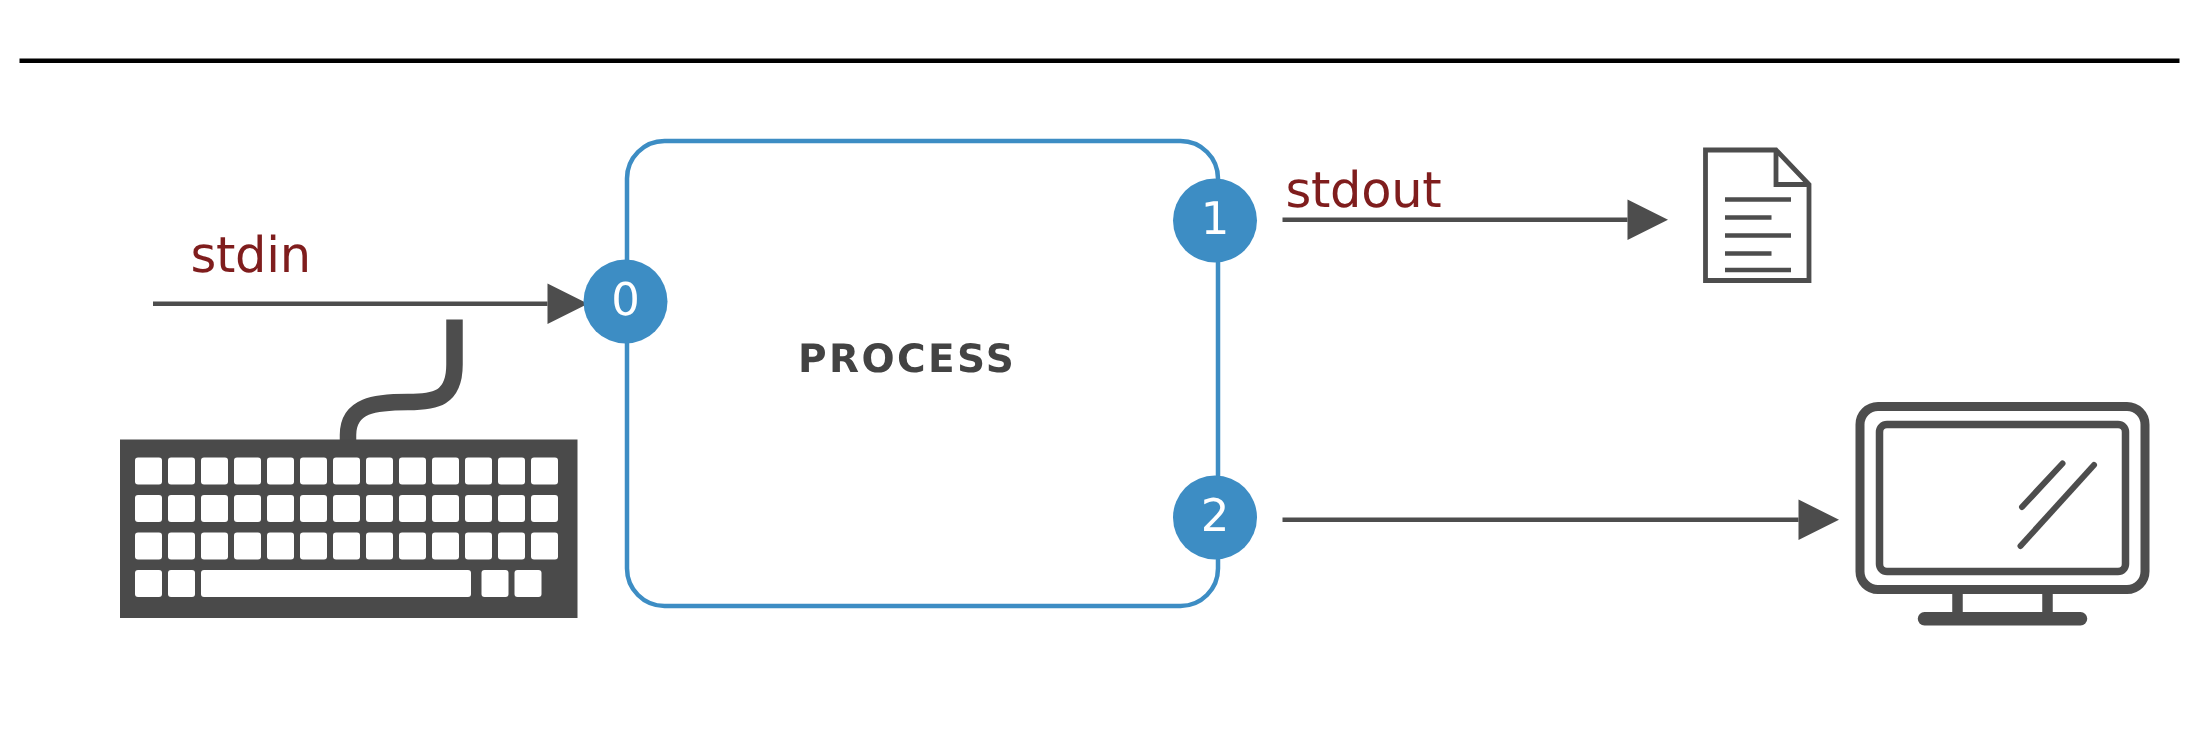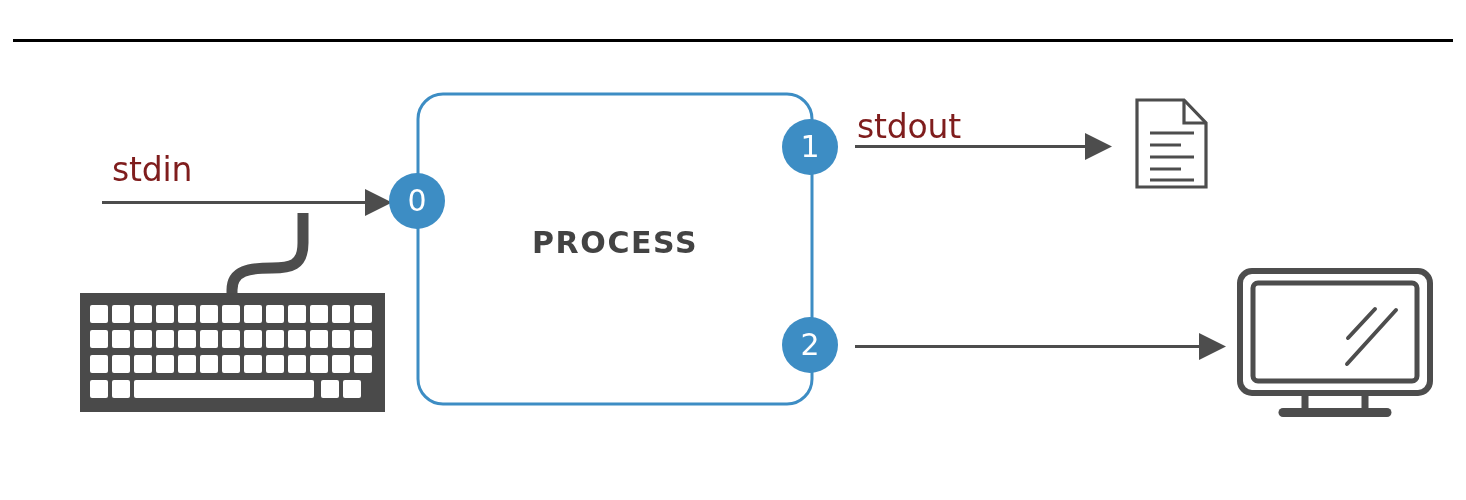--- a/index.html
+++ b/index.html
@@ -30,21 +30,21 @@
     color: #4a4a4a;
     font-family: "DejaVu Sans", sans-serif;
   }
   .stream-label {
     font-size: 33px;
     font-weight: 400;
     letter-spacing: -0.2px;
     color: #7f1d1d;
   }
   .process-label {
-    font-size: 30px;
+    font-size: 26px;
     font-weight: bold;
     letter-spacing: 1.6px;
     color: #434343;
   }
   .fd-num {
     position: absolute;
     width: 56px;
     height: 56px;
     line-height: 56px;
     text-align: center;
@@ -171,18 +171,18 @@
     <circle cx="417" cy="201" r="28" fill="#3d8dc4"></circle>
     <circle cx="810" cy="147" r="28" fill="#3d8dc4"></circle>
     <circle cx="810" cy="345" r="28" fill="#3d8dc4"></circle>
 
   </svg>
 
   <div class="fd-num" style="left:389px; top:173px;">0</div>
   <div class="fd-num" style="left:782px; top:119px;">1</div>
   <div class="fd-num" style="left:782px; top:317px;">2</div>
 
-  <div class="txt stream-label" style="left:112px; top:150px;text-align:right;">stdin</div>
+  <div class="txt stream-label" style="left:127px; top:150px;text-align:right;">stdin</div>
   <div class="txt stream-label" style="left:857px; top:107px;">stdout</div>
 
   <div class="txt process-label" style="left:532px; top:225px;">PROCESS</div>
 
 </div>
 
 </body></html>

